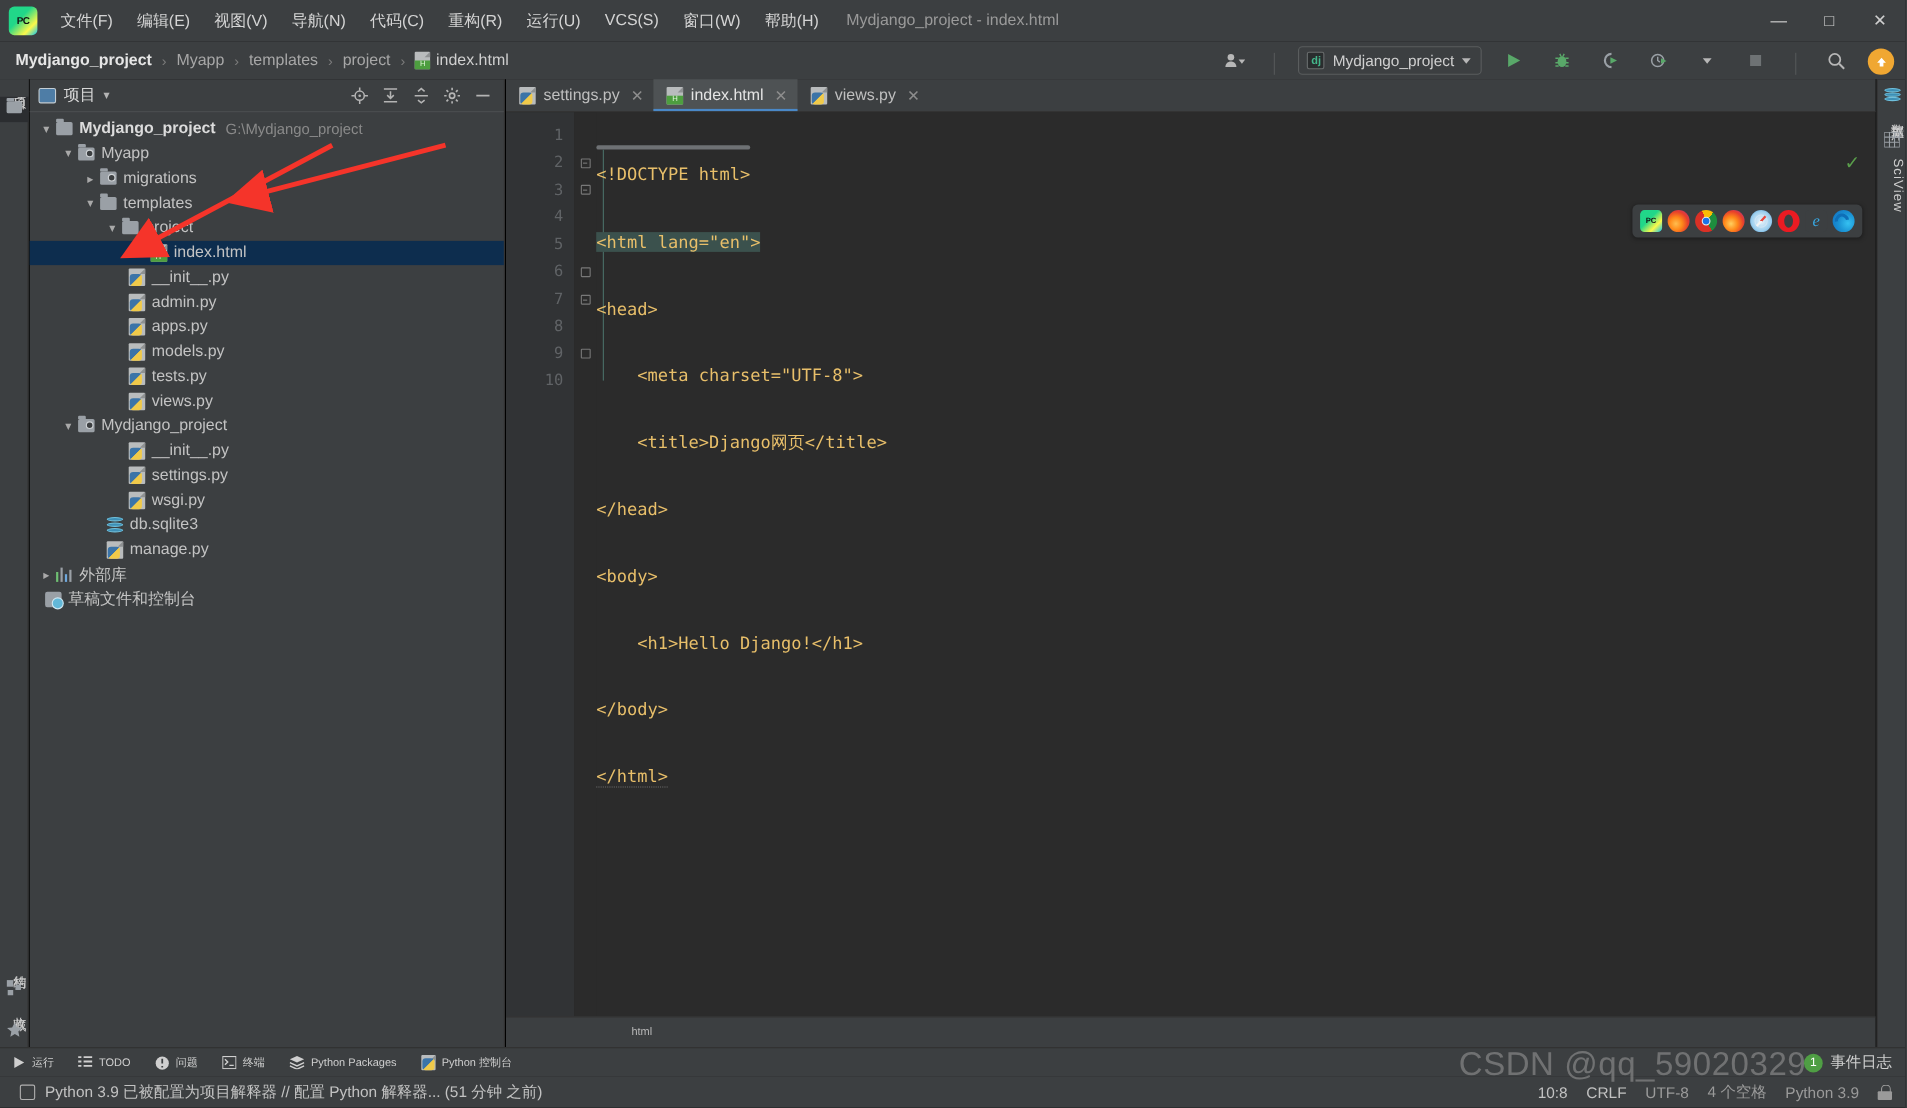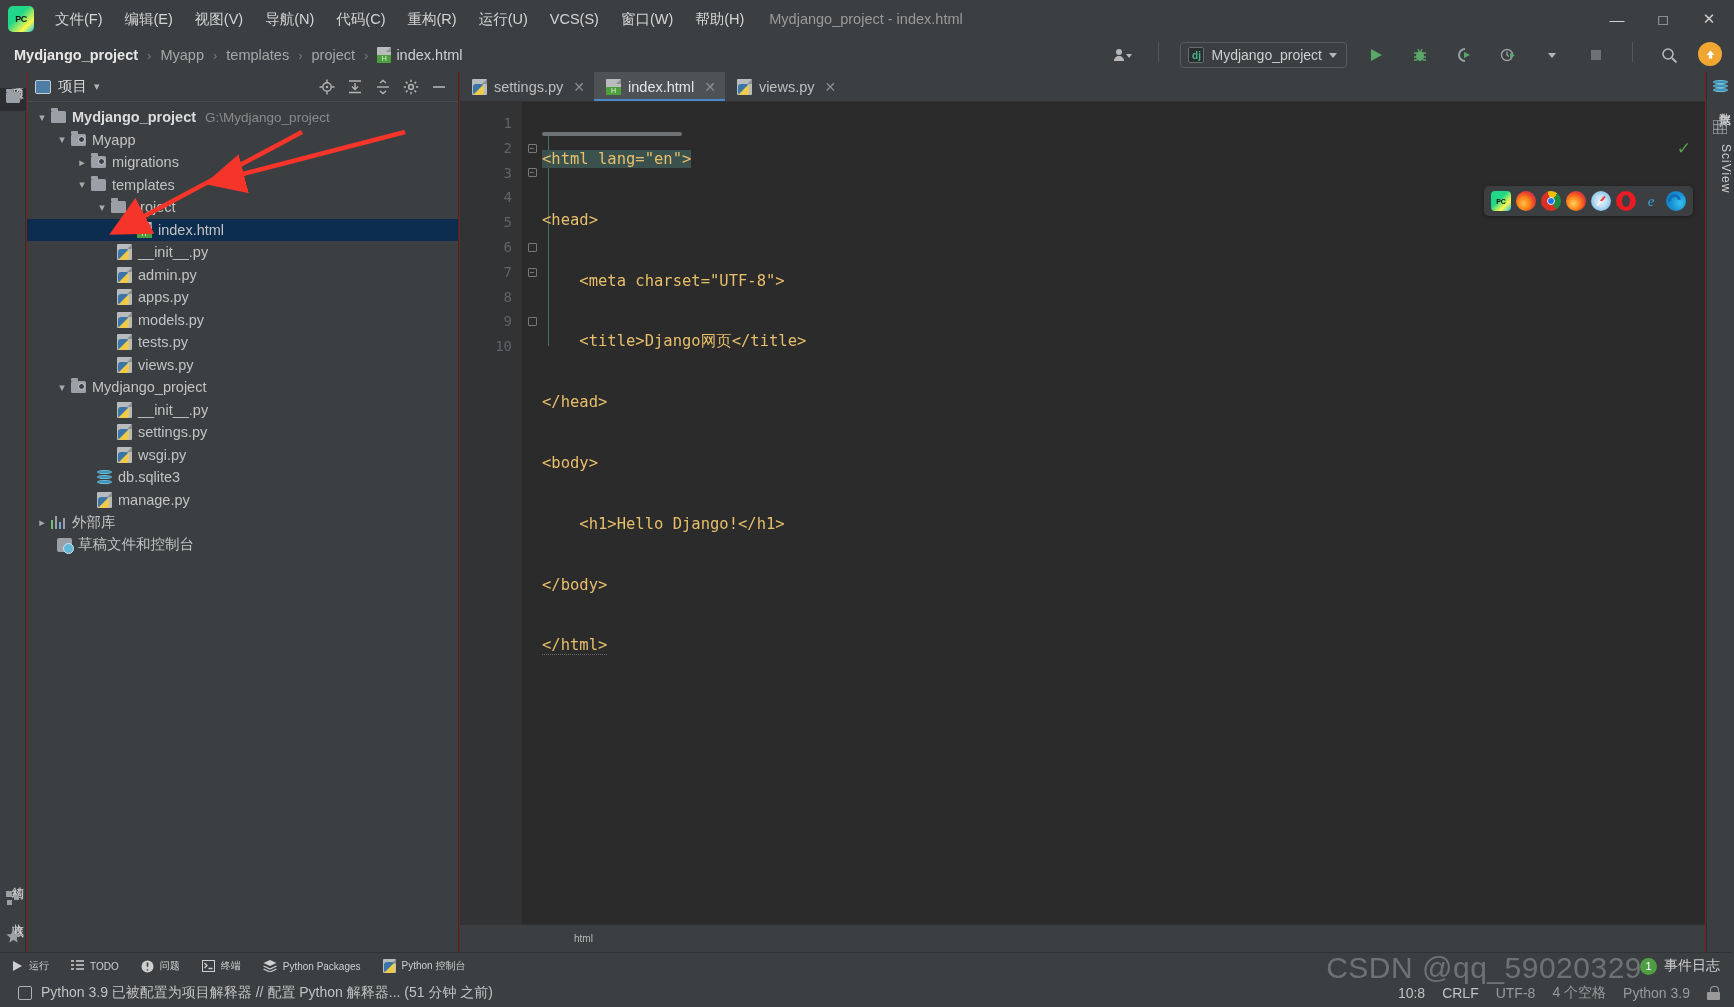--- a/index.html
+++ b/index.html
@@ -3,21 +3,21 @@
 <meta charset="utf-8">
 <style>
   * { box-sizing: border-box; margin: 0; padding: 0; }
   html, body {
     width: 1734px; height: 1007px;
     background: #3c3f41;
     font-family: "Liberation Sans", sans-serif;
     overflow: hidden;
     -webkit-font-smoothing: antialiased;
   }
-  .app { position: relative; width: 1732px; height: 1007px; background: #7f1d1d; }
+  .app { position: relative; width: 1732px; height: 1007px; background: #000000; }
 
   
   .titlebar {
     position: absolute; top: 0; left: 0; right: 0; height: 38px;
     background: #3c3f41; display: flex; align-items: center;
   }
   .app-logo {
     width: 26px; height: 26px; margin-left: 8px; margin-right: 10px;
     border-radius: 5px; position: relative; flex: 0 0 auto;
     background: linear-gradient(135deg,#21d789 0%,#21d789 40%,#fcf84a 75%,#07c3f2 100%);
@@ -61,21 +61,21 @@
     content: "H"; position: absolute; left: 0; bottom: 0; width: 14px; height: 8px;
     background: #4d9e3f; color: #dff5d8; font-size: 7px; line-height: 8px;
     text-align: center; font-family: "Liberation Sans", sans-serif;
   }
   .html-ico::before {
     content: ""; position: absolute; right: 0; top: 0;
     border-width: 0 0 5px 5px; border-style: solid;
     border-color: transparent transparent #8e9192 transparent;
   }
 
-  .nav-right { position: absolute; right: 10px; display: flex; align-items: flex-start; gap: 14px; }
+  .nav-right { position: absolute; right: 10px; display: flex; align-items: flex-end; gap: 14px; }
   .tb-btn {
     width: 30px; height: 26px; display: flex; align-items: center; justify-content: center;
     color: #b7b7b7;
   }
   .vsep { width: 1px; height: 20px; background: #555859; margin: 0 7px; }
   .runconfig {
     display: flex; align-items: center; gap: 7px; height: 26px;
     border: 1px solid #5a5d5e; border-radius: 4px; padding: 0 9px 0 7px;
     color: #cfcfcf; font-size: 14px;
   }
@@ -623,21 +623,21 @@
         <span class="ti">
           <span class="ico-lib">
               <i style="height:9px;background:#6fbf73"></i>
               <i style="height:13px;background:#9aa0a6"></i>
               <i style="height:7px;background:#6fa8dc"></i>
               <i style="height:11px;background:#9aa0a6"></i>
             </span>
         </span>
         <span class="tlabel">外部库</span>
       </div>
-      <div class="tree-row" style="padding-left:28px;">
+      <div class="tree-row" style="padding-left:12px;">
         <span class="ti">
             <span class="ico-scratch"></span>
           </span>
         <span class="tlabel">草稿文件和控制台</span>
       </div>
     </div>
 
     <svg class="redarrow" style="left:0px;top:40px;width:300px;height:150px;" viewBox="0 0 300 150">
       <defs>
         <marker id="ah1" markerWidth="9" markerHeight="9" refX="2" refY="4.5" orient="auto">
@@ -710,20 +710,21 @@
           </div>
         <div></div>
         <div>
             <span class="foldbox"></span>
           </div>
         <div></div>
       </div>
       <div class="indent-guide"></div>
 
       <div class="code">
+        <div class="ln"><span class="doctype">&lt;!DOCTYPE html&gt;</span></div>
         <div class="ln"><span class="hl-tag">&lt;html lang="en"&gt;</span></div>
         <div class="ln"><span class="tag">&lt;head&gt;</span></div>
         <div class="ln"><span class="tag">    &lt;meta charset="UTF-8"&gt;</span></div>
         <div class="ln"><span class="tag">    &lt;title&gt;Django网页&lt;/title&gt;</span></div>
         <div class="ln"><span class="tag">&lt;/head&gt;</span></div>
         <div class="ln"><span class="tag">&lt;body&gt;</span></div>
         <div class="ln"><span class="tag">    &lt;h1&gt;Hello Django!&lt;/h1&gt;</span></div>
         <div class="ln"><span class="tag">&lt;/body&gt;</span></div>
         <div class="ln"><span class="tag code-underline">&lt;/html&gt;</span></div>
       </div>

